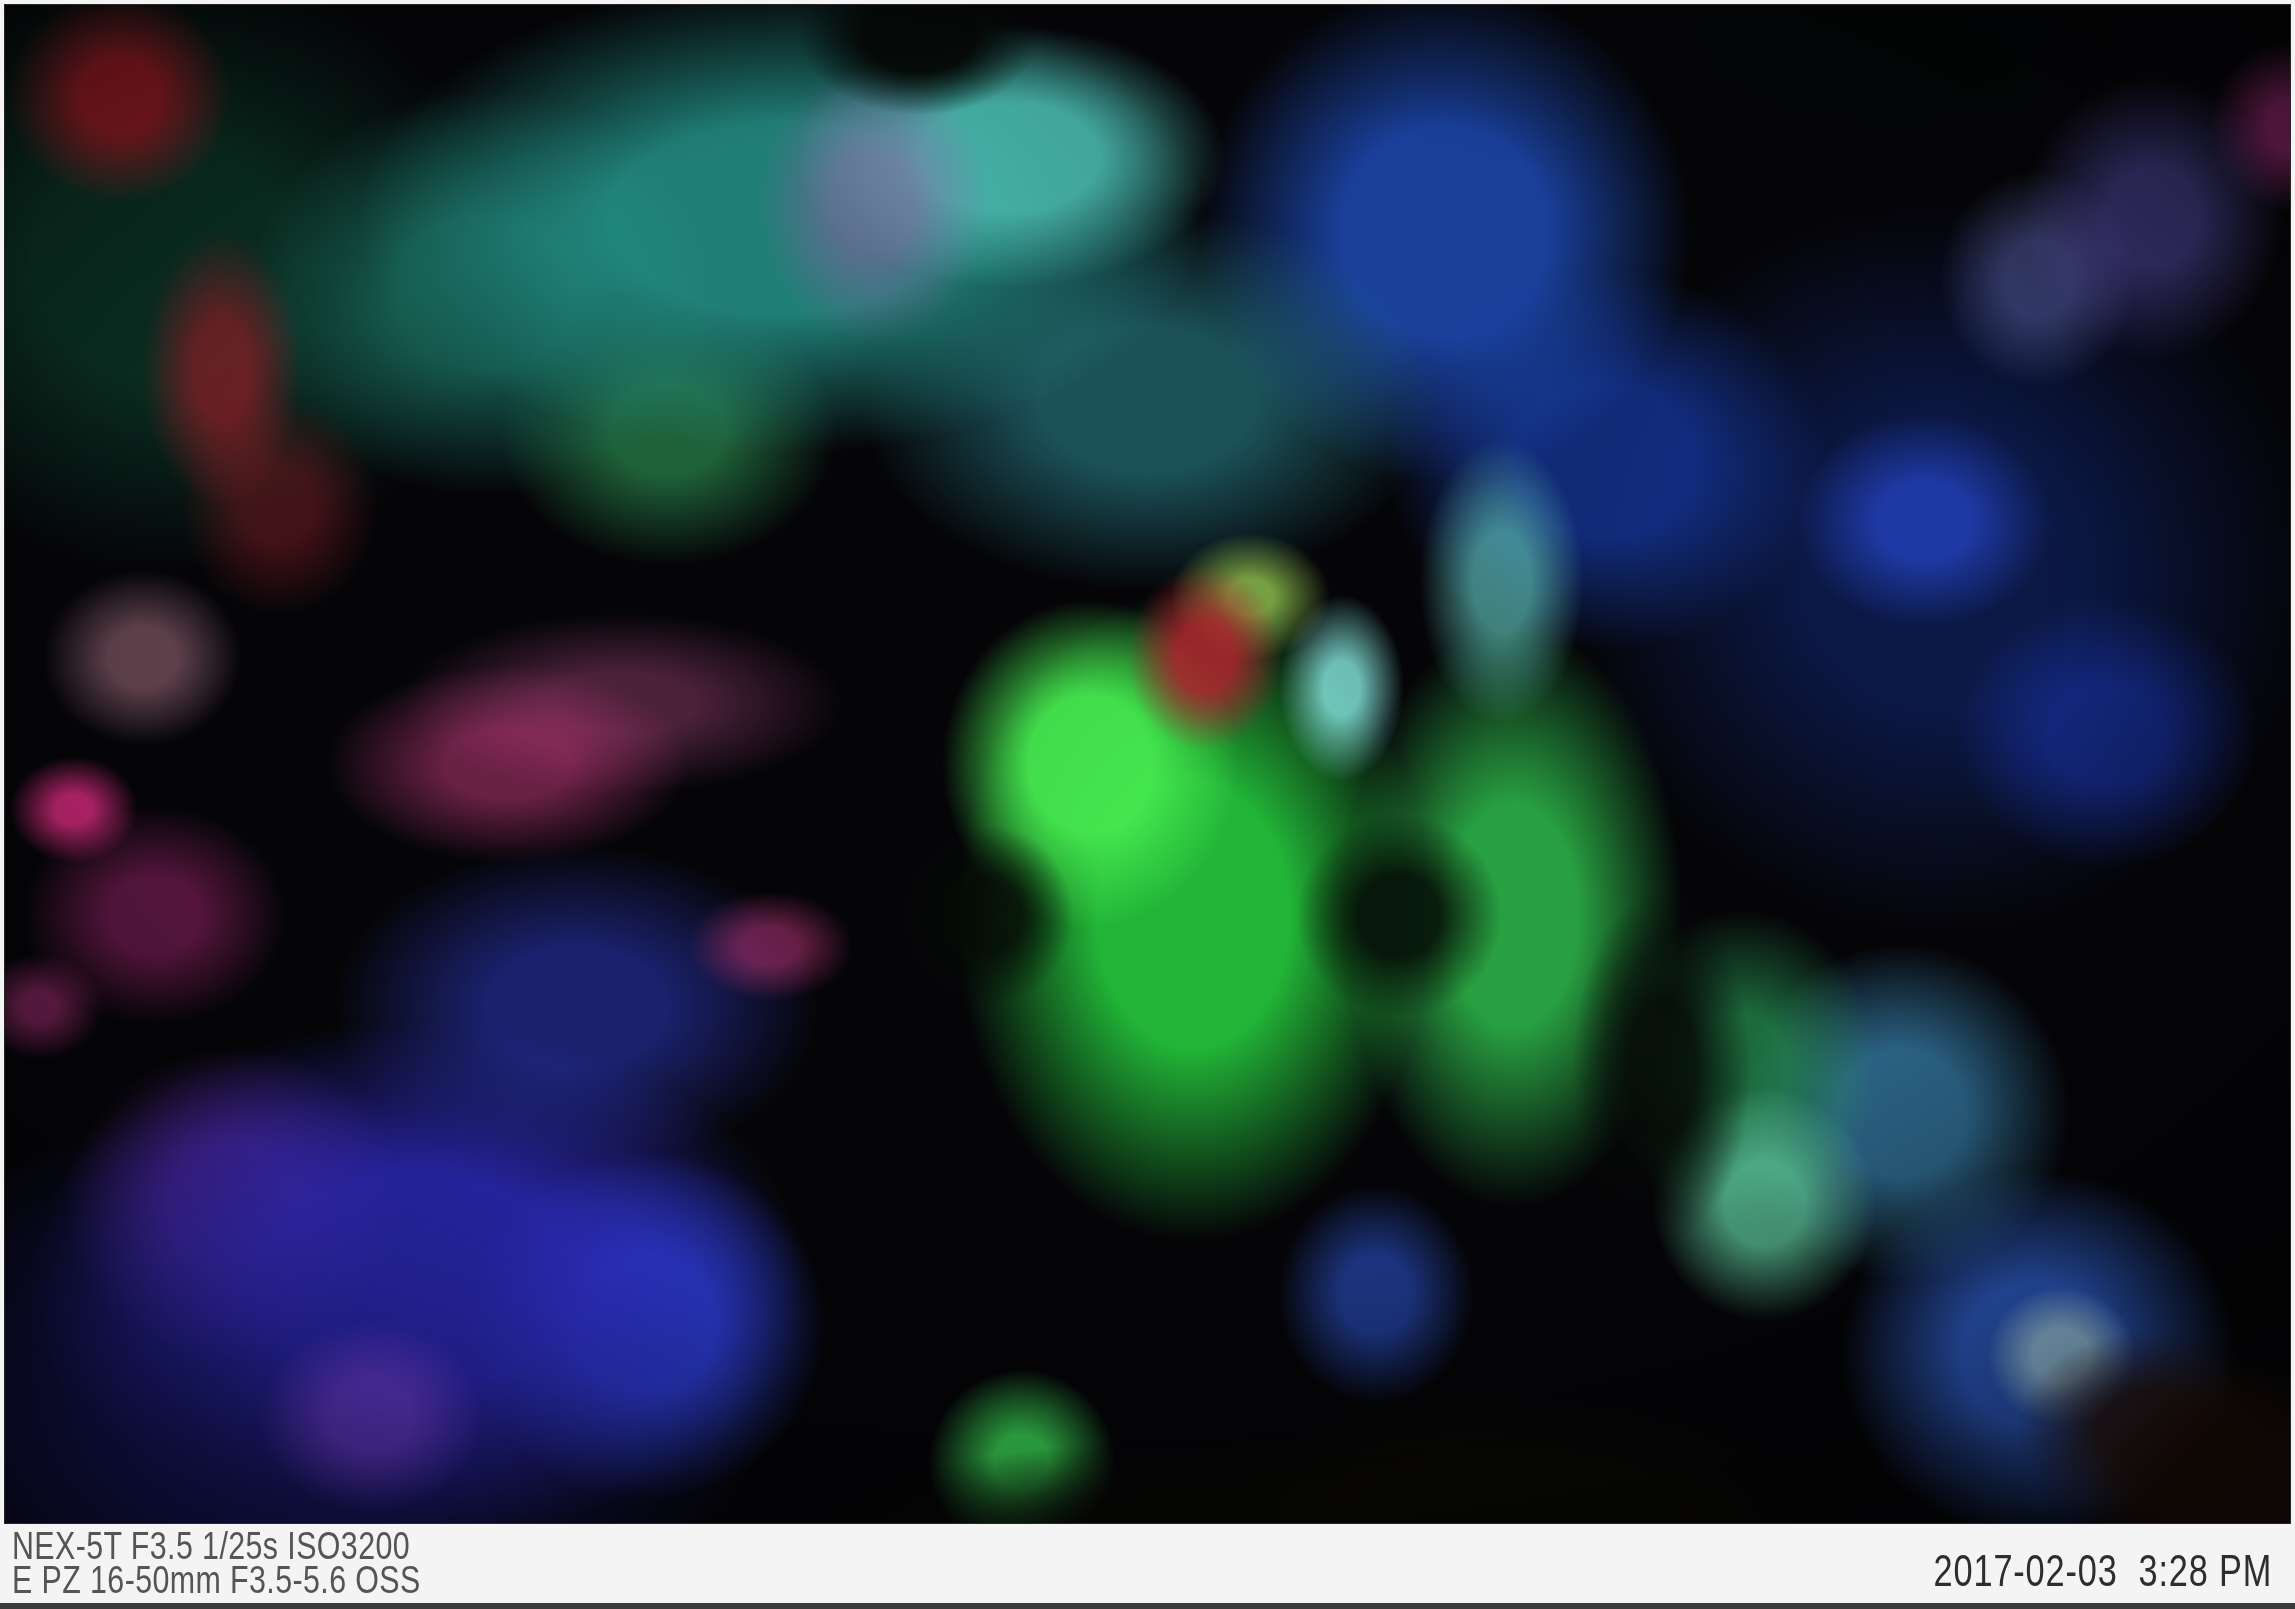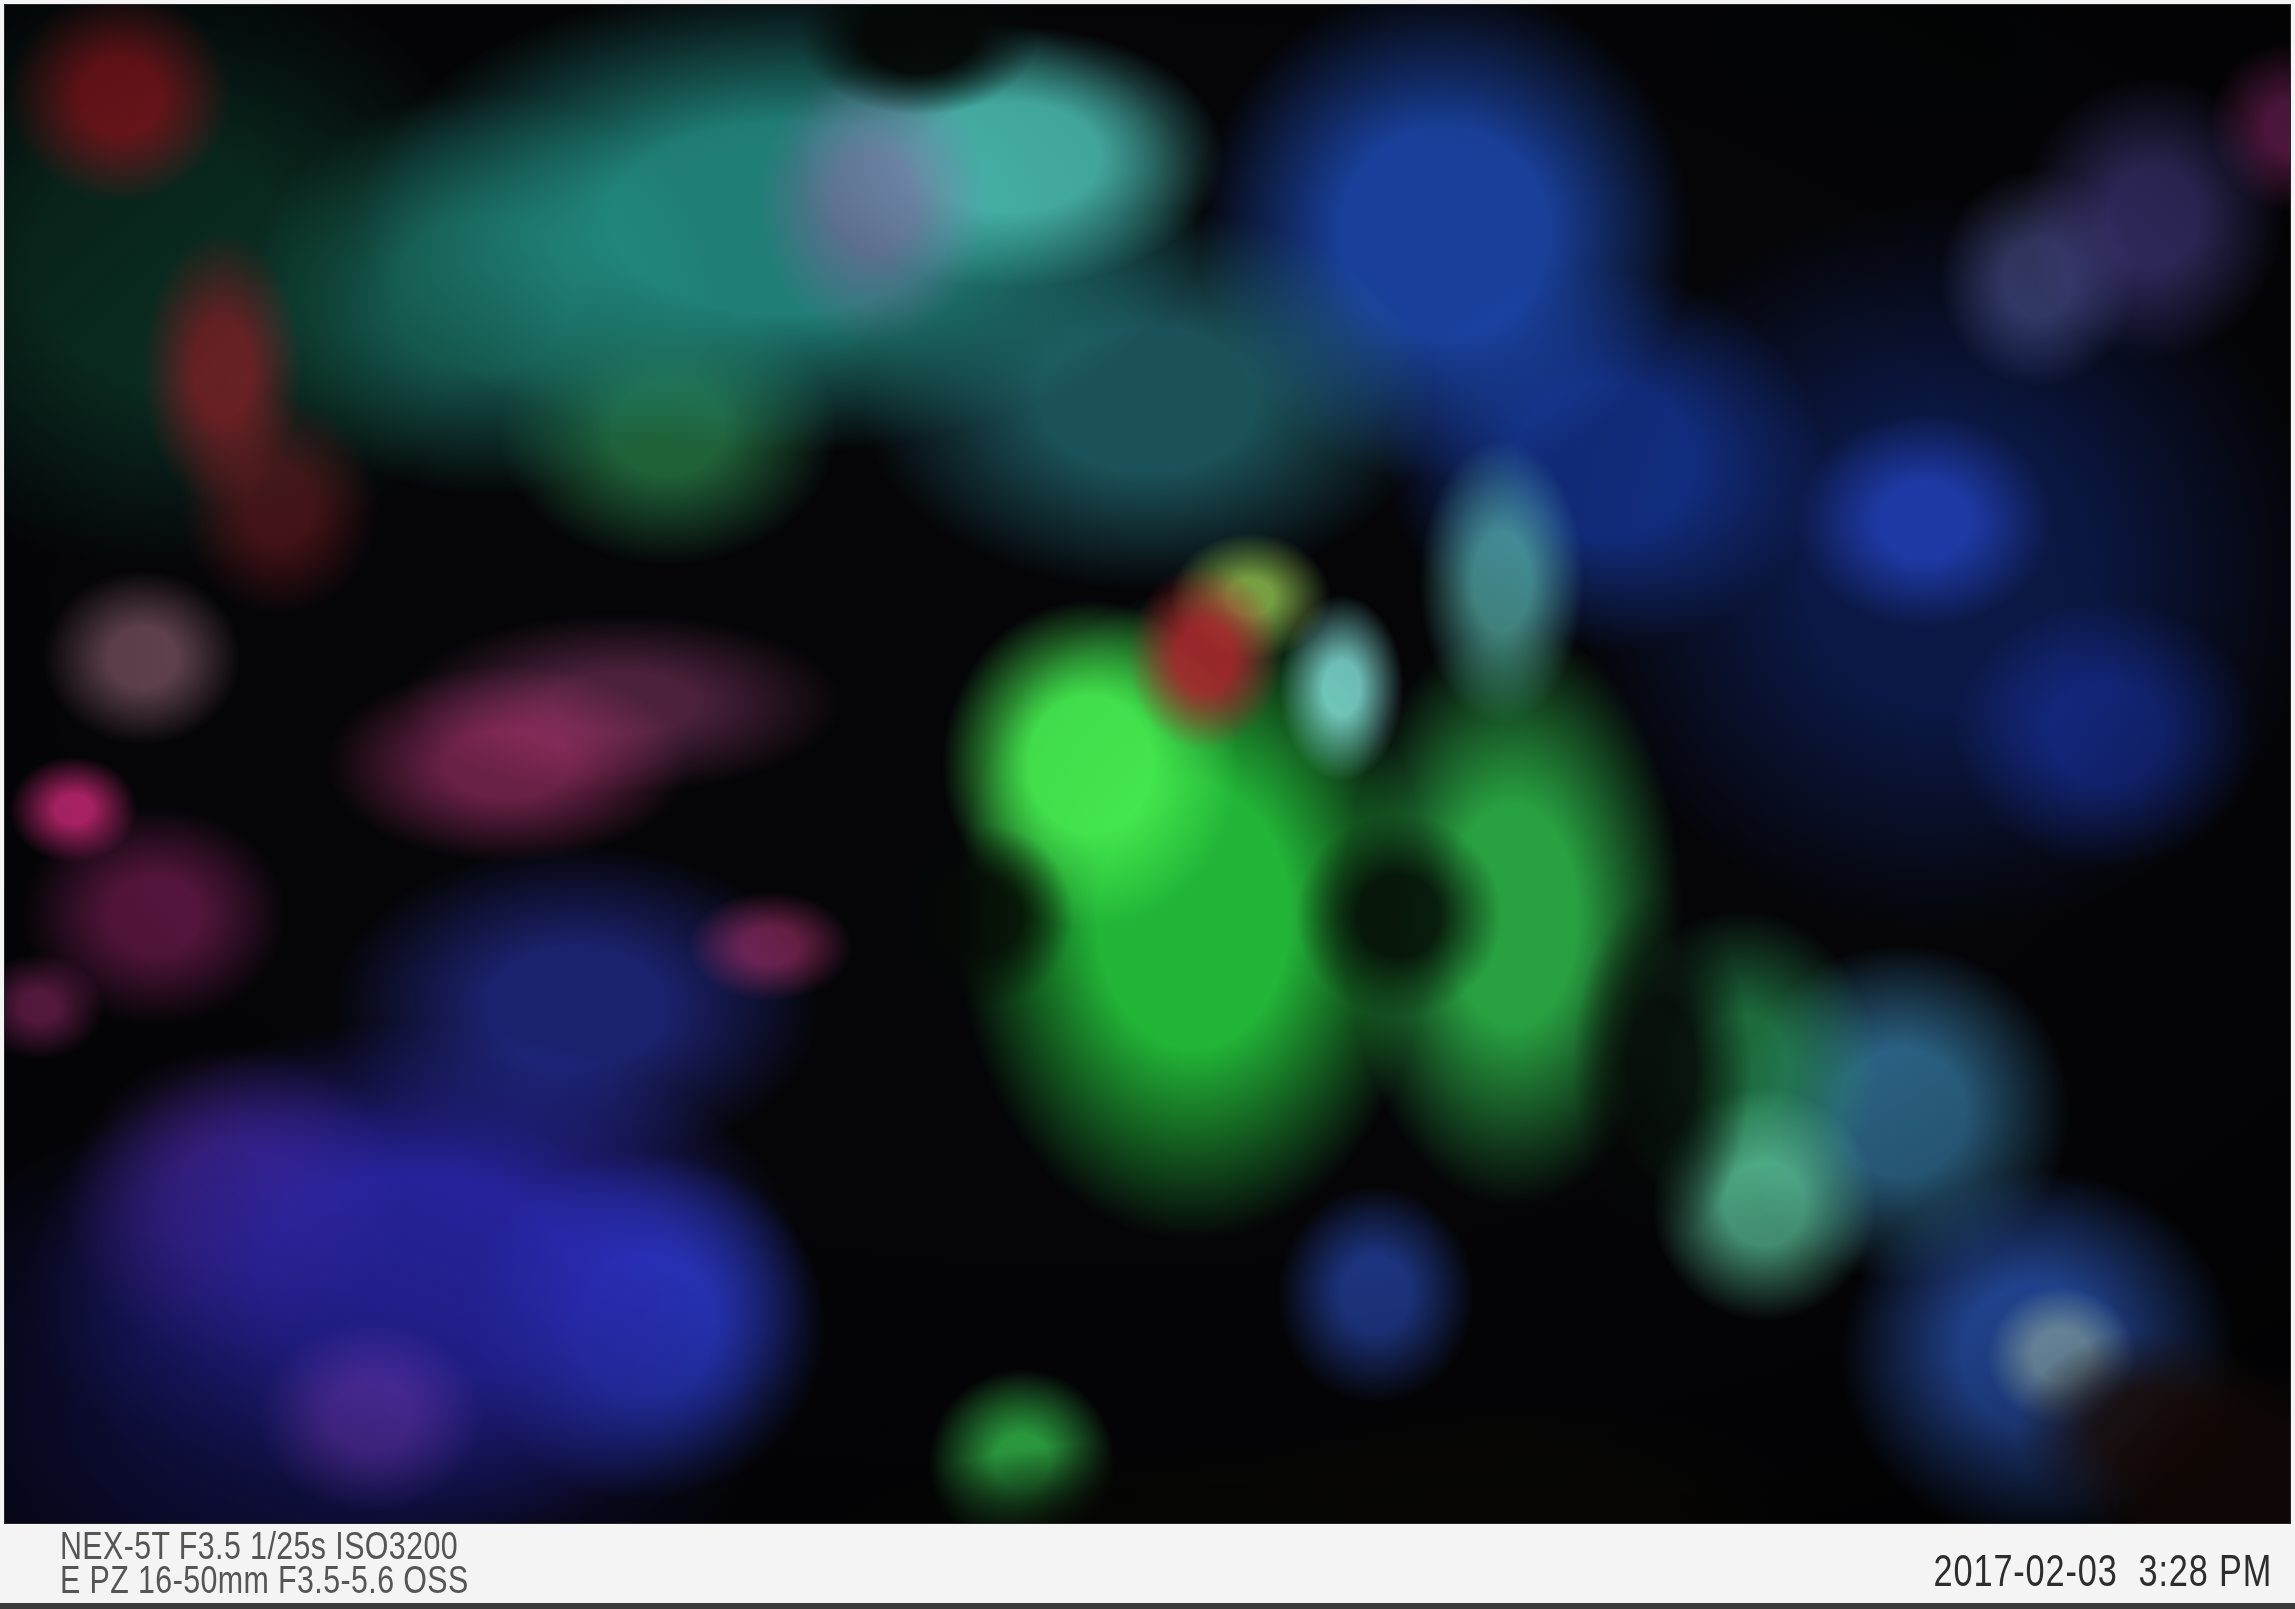--- a/index.html
+++ b/index.html
@@ -88,21 +88,20 @@
       radial-gradient(ellipse 19% 26% at 7% 17%, rgba(12,58,42,.8) 30%, rgba(12,58,42,0) 78%);
   }
   
   .info-band {
     position: absolute;
     left: 4.2px;
     right: 4.2px;
     top: 1525px;
     height: 79px;
     background: #f4f4f4;
-    margin-left: 48px;
   }
   .exif-left {
     position: absolute;
     left: 7.4px;
     top: 4.2px;
     color: #555555;
     font-size: 38px;
     line-height: 34px;
     letter-spacing: 0.5px;
     transform: scaleX(0.8);

